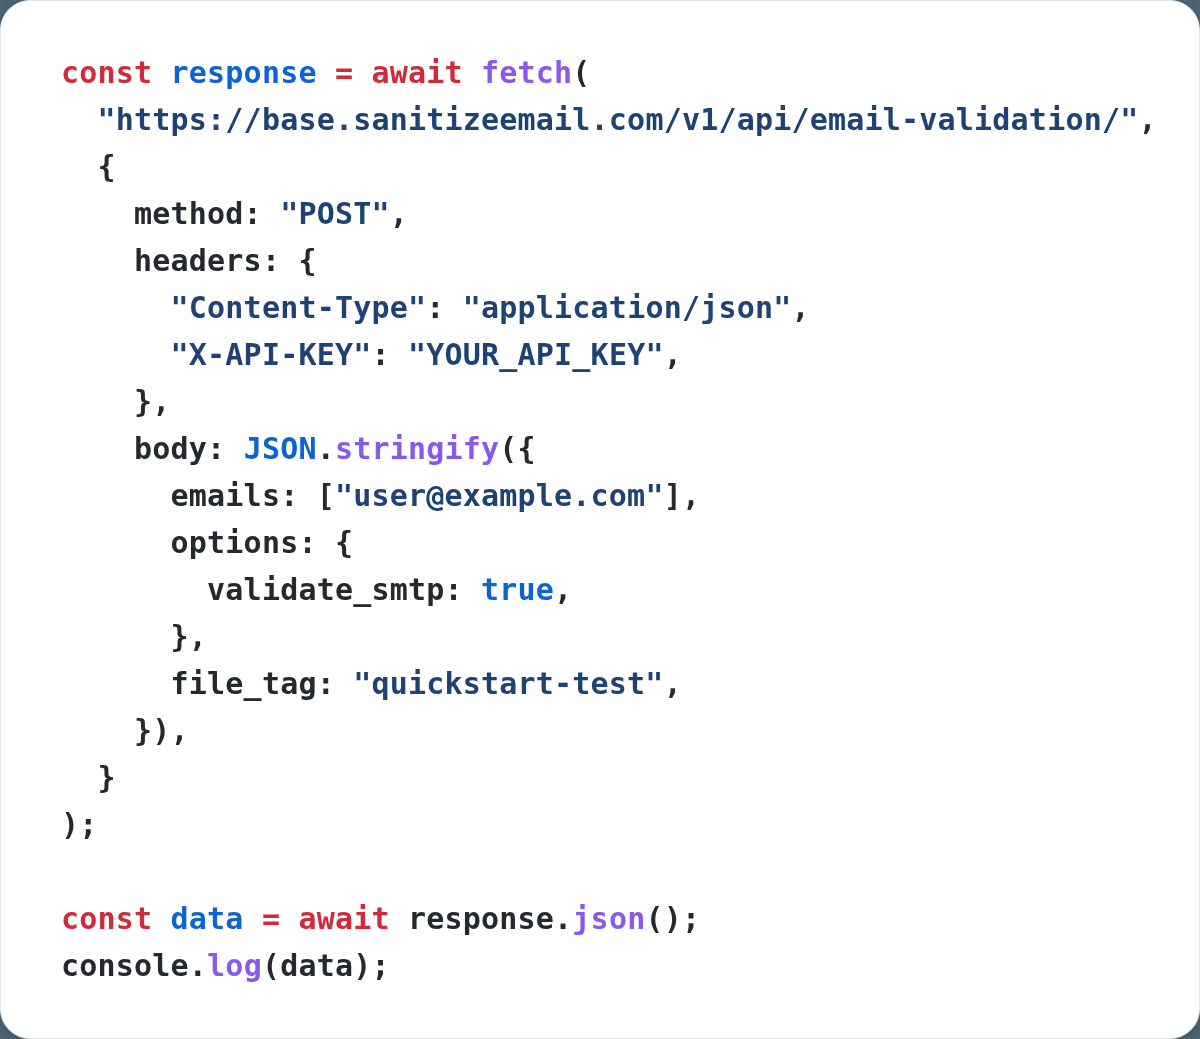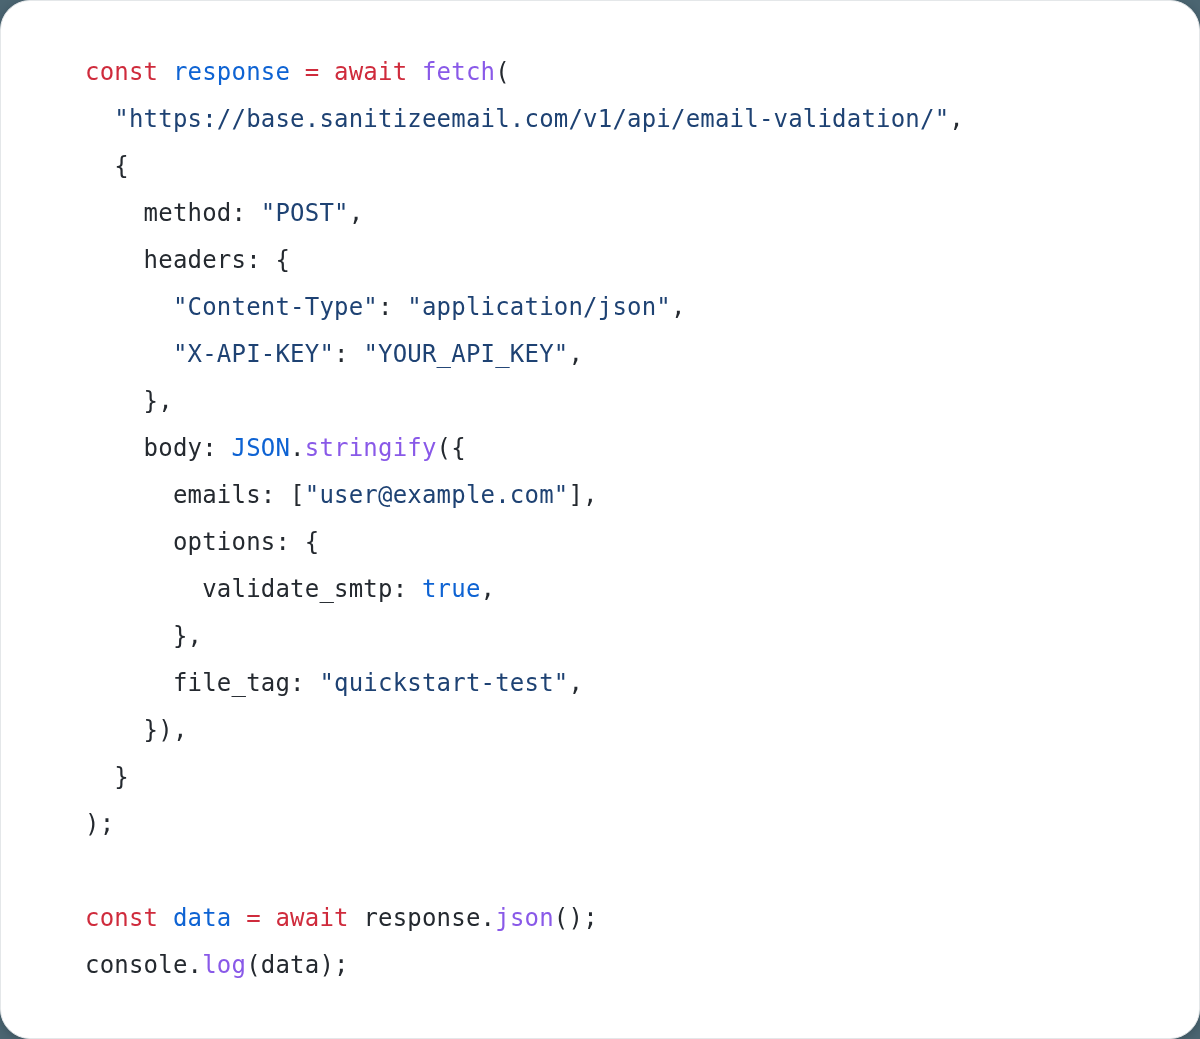--- a/index.html
+++ b/index.html
@@ -15,28 +15,28 @@
     inset: 0;
     box-sizing: border-box;
     background: #FFFFFF;
     border: 1px solid #E4E7E9;
     border-radius: 30px;
     box-shadow: 0 2px 8px rgba(20, 35, 45, 0.28);
     overflow: hidden;
   }
   .code-block {
     margin: 0;
-    padding: 48px 84px;
+    padding: 48px 60px;
     font-family: "DejaVu Sans Mono", "Liberation Mono", monospace;
-    font-size: 24px;
+    font-size: 30px;
     line-height: 47px;
     letter-spacing: 0.2px;
     color: #24292F;
     white-space: pre;
-    font-weight: 400;
+    font-weight: 700;
   }
   .line {
     height: 47px;
     white-space: pre;
   }
 </style>
 </head>
 <body style="background: rgb(75, 101, 113);">
 
 <div class="code-card" style="background: rgb(255, 255, 255); border-color: rgb(228, 231, 233); border-radius: 30px;">

